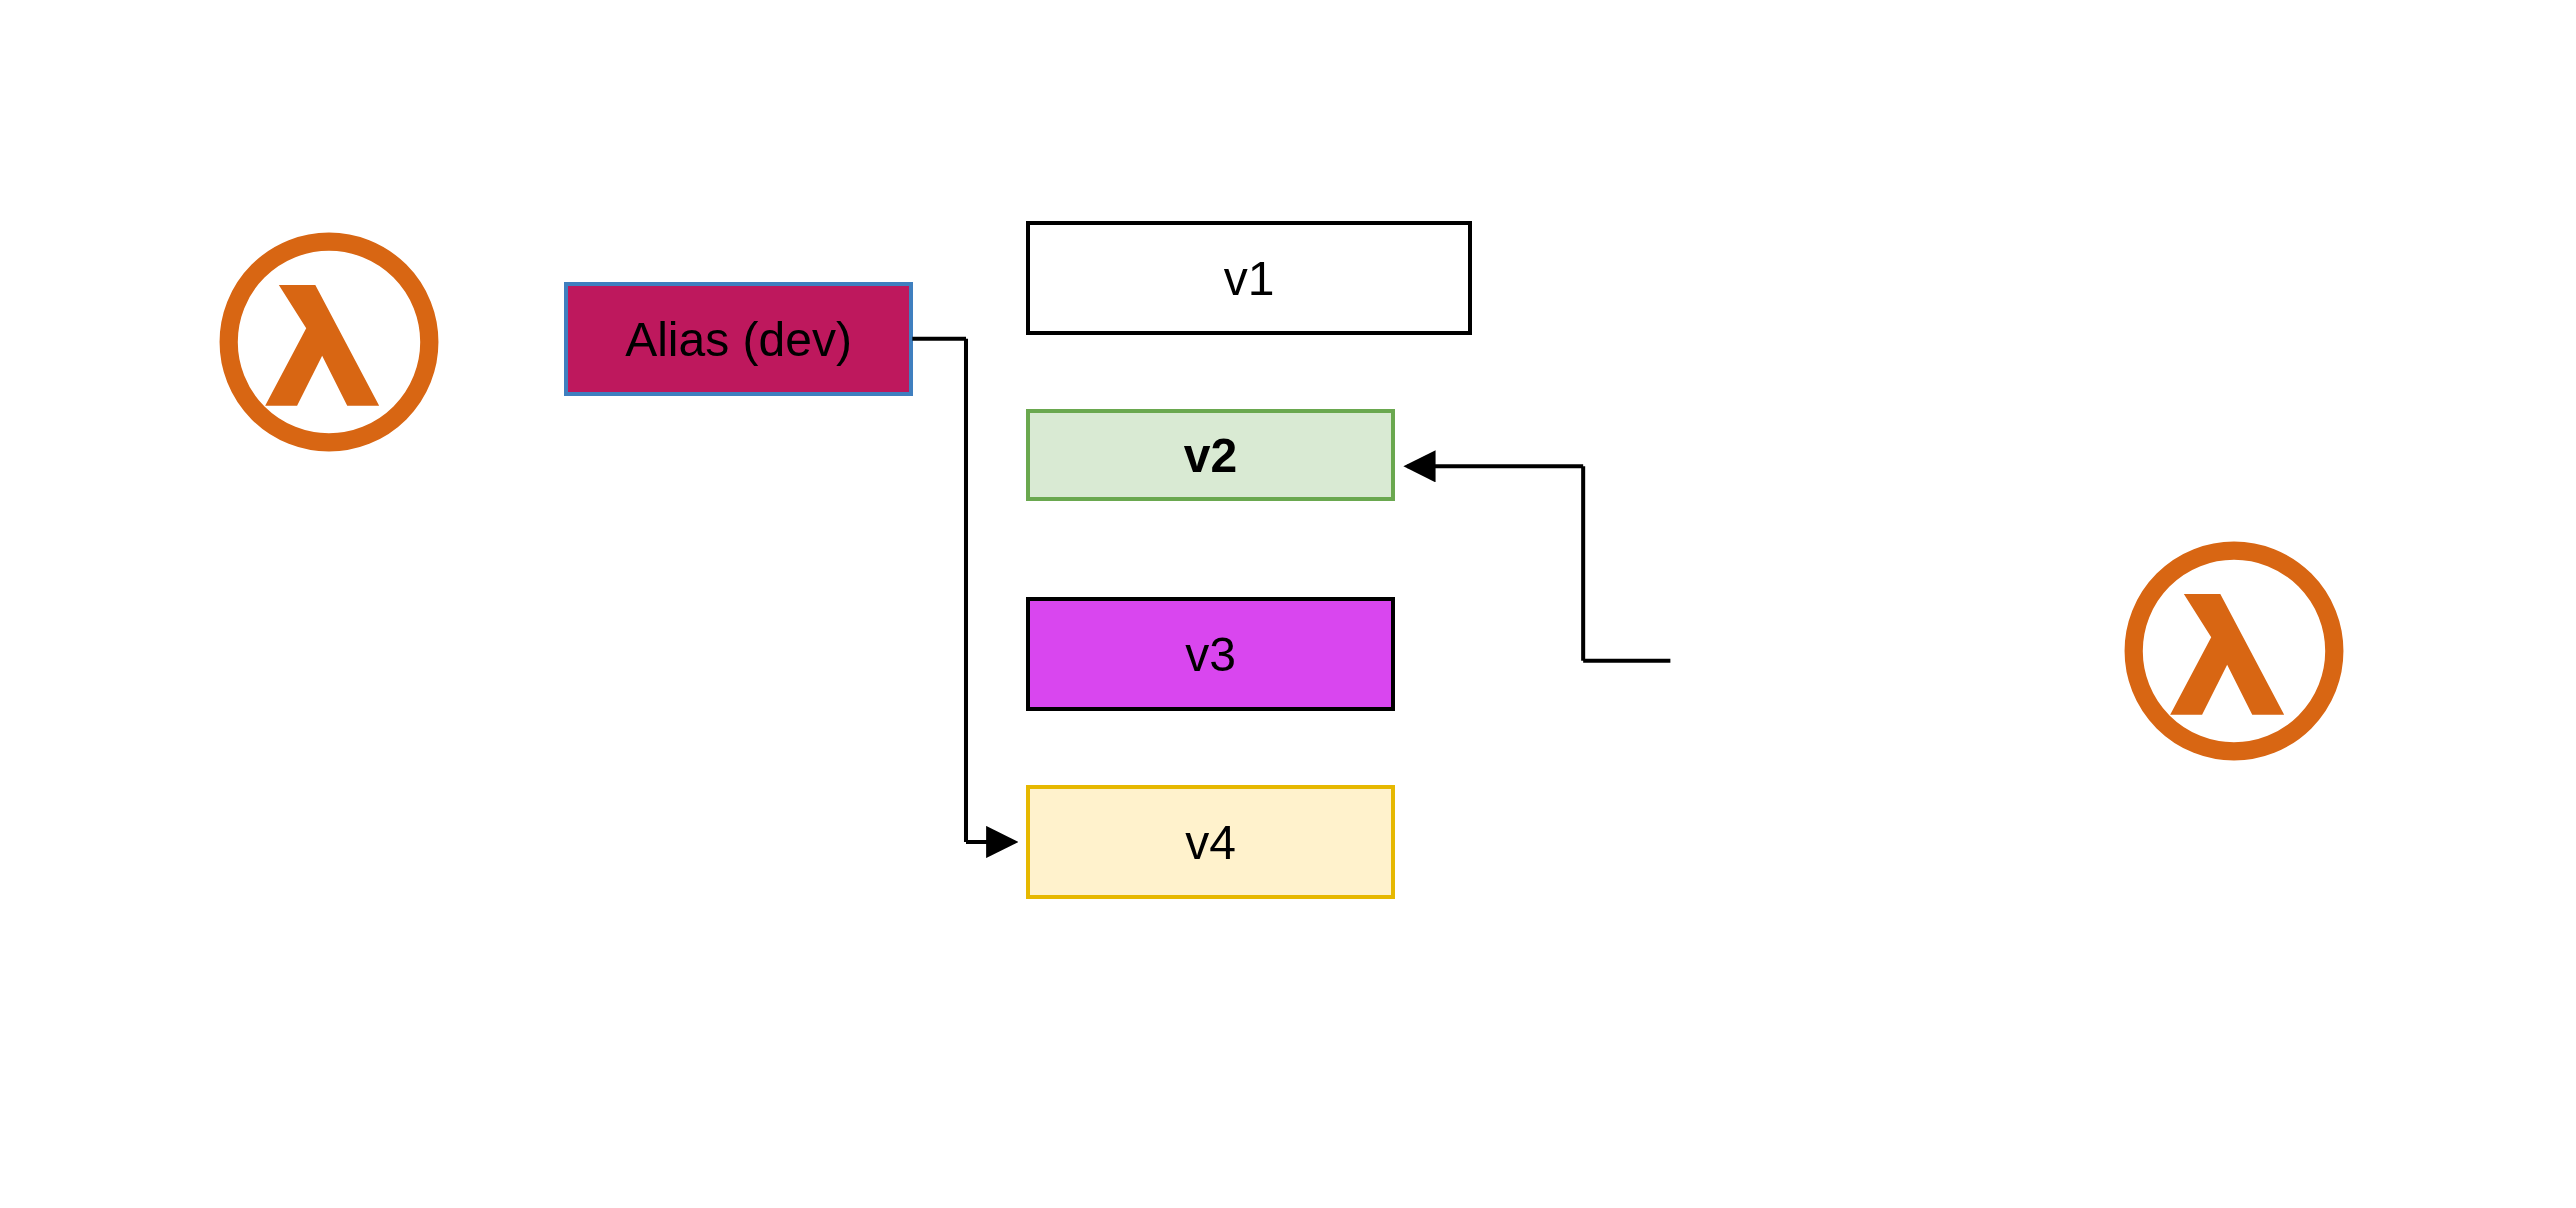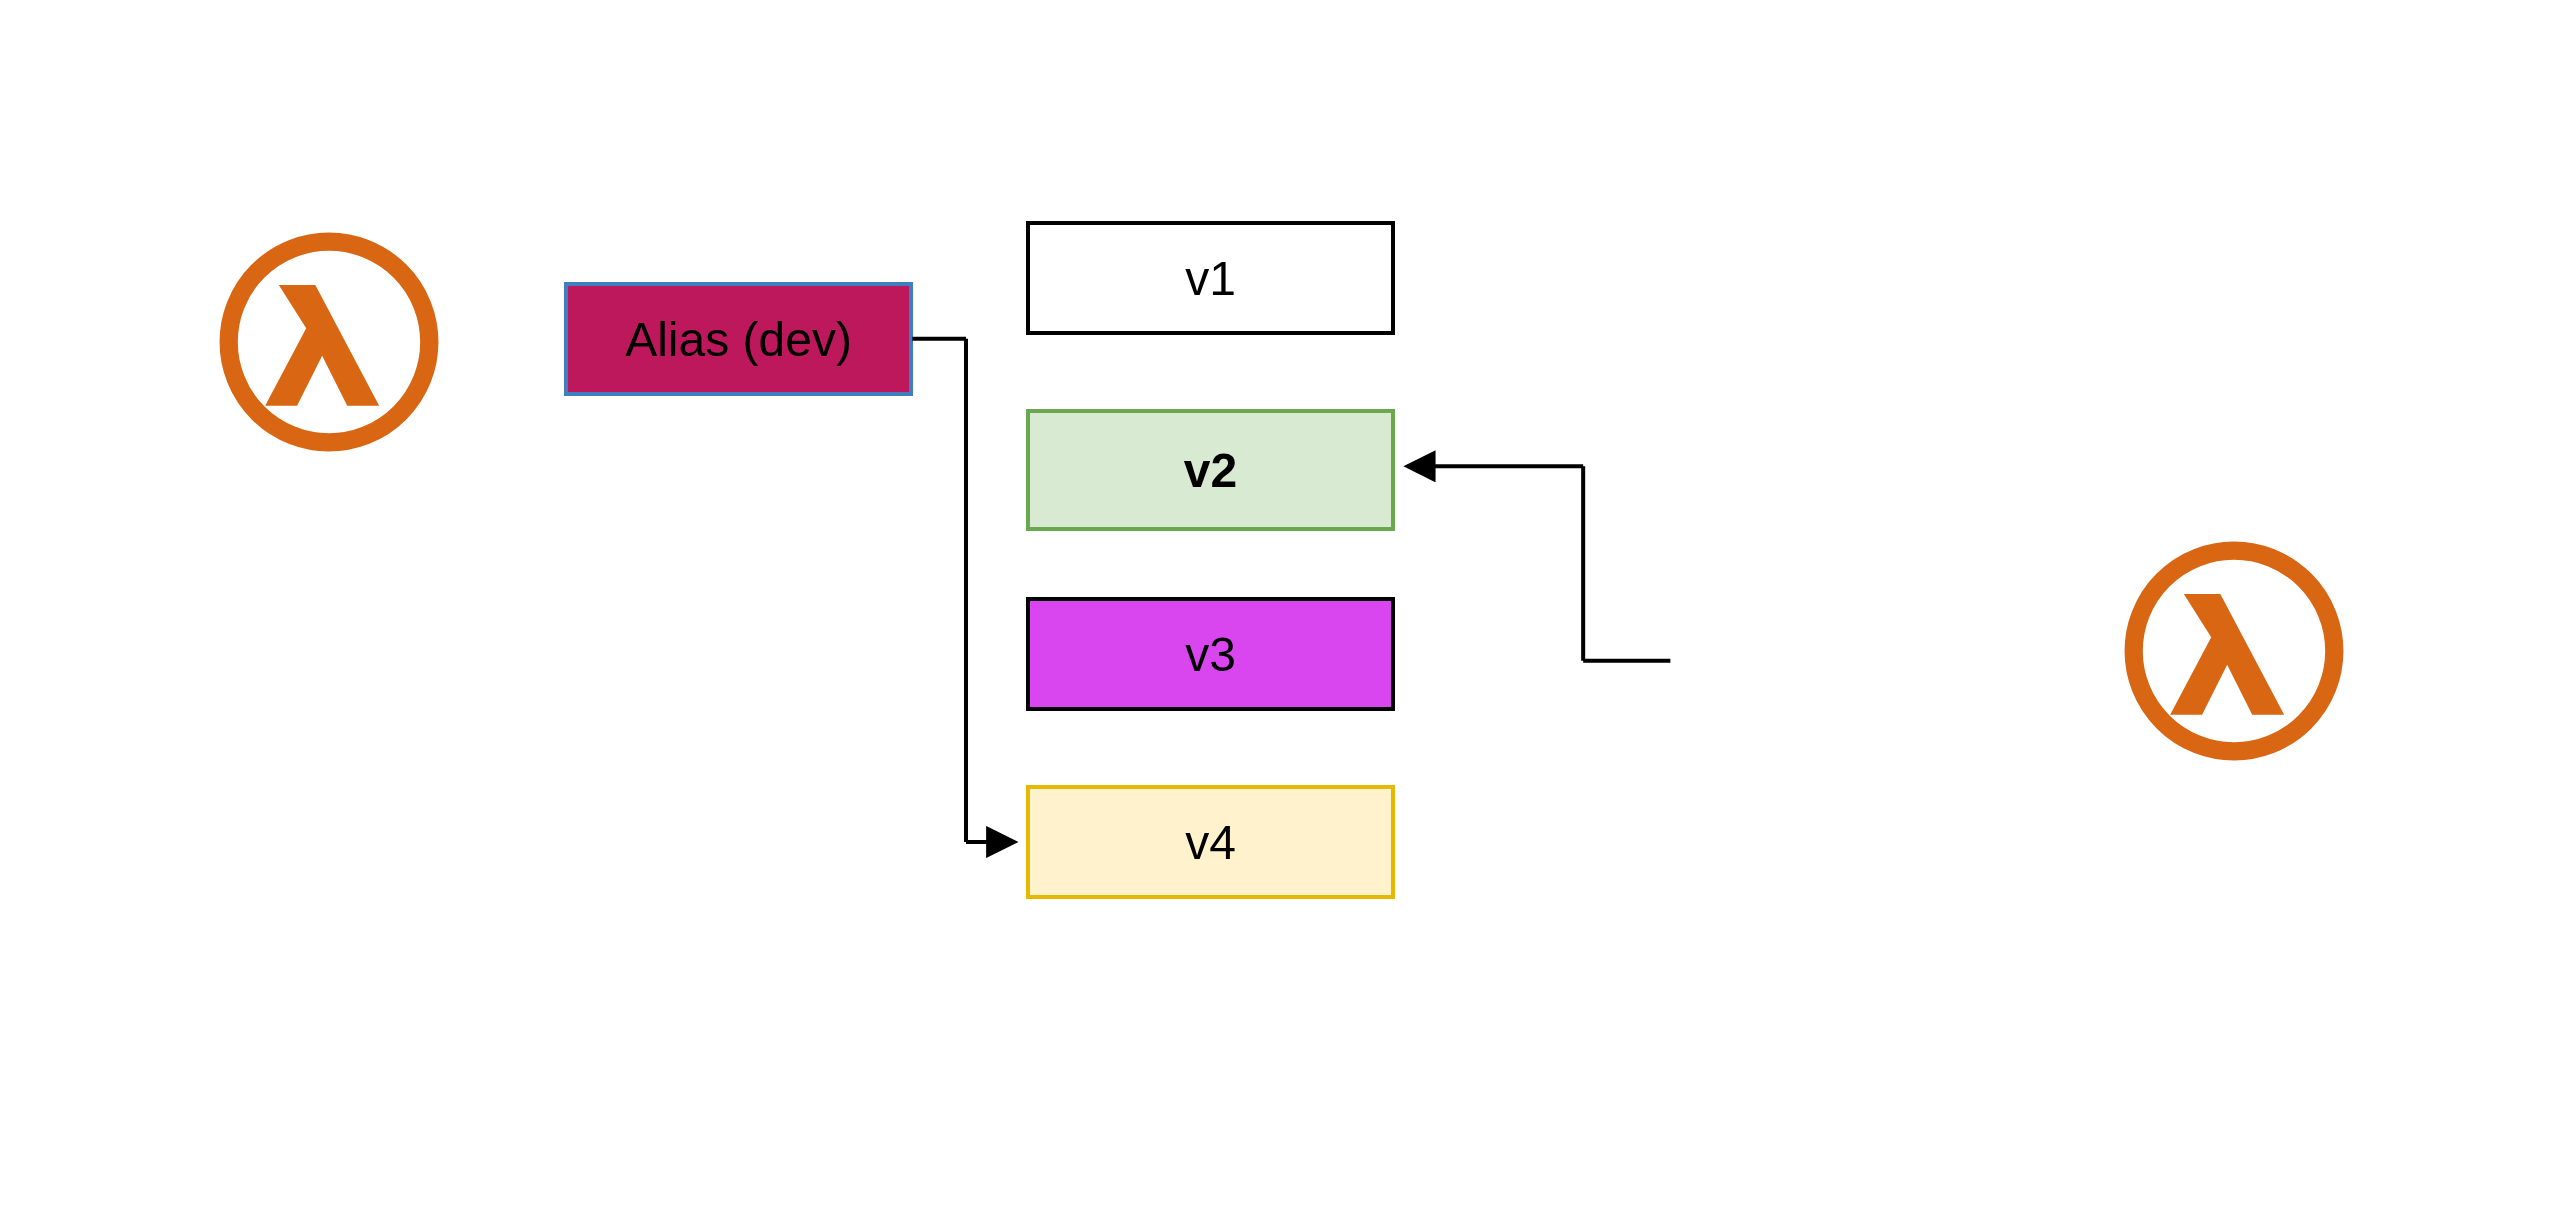--- a/index.html
+++ b/index.html
@@ -60,25 +60,25 @@
     <circle cx="50" cy="50" r="44" fill="none" class="lambda-stroke" stroke-width="8" stroke="#D86613"></circle>
     <path class="lambda-fill" d="M28 25 L44 25 L72 78 L58 78 L47 56 L36 78 L22 78 L40 44 Z" fill="#D86613"></path>
   </svg>
 </div>
 
 <div class="box" id="alias-dev-box" style="left: 564px; top: 282px; width: 349px; height: 114px; background: #be185d; border-color: rgb(63, 127, 191);">
   <span>Alias (dev)</span>
 </div>
 
 
-<div class="box" id="v1-box" style="left: 1026px; top: 221px; width: 369px; height: 114px; background: rgb(255, 255, 255); border-color: rgb(0, 0, 0);">
+<div class="box" id="v1-box" style="left: 1026px; top: 221px; width: 446px; height: 114px; background: rgb(255, 255, 255); border-color: rgb(0, 0, 0);">
   <span>v1</span>
 </div>
 
-<div class="box" id="v2-box" style="left: 1026px; top: 409px; width: 369px; height: 122px; background: rgb(217, 234, 211); border-color: rgb(106, 168, 79);">
+<div class="box" id="v2-box" style="left: 1026px; top: 409px; width: 369px; height: 92px; background: rgb(217, 234, 211); border-color: rgb(106, 168, 79);">
   <span style="font-weight:700;">v2</span>
 </div>
 
 <div class="box" id="v3-box" style="left: 1026px; top: 597px; width: 369px; height: 114px; background: #d946ef; border-color: rgb(0, 0, 0);">
   <span>v3</span>
 </div>
 
 <div class="box" id="v4-box" style="left: 1026px; top: 785px; width: 369px; height: 114px; background: rgb(255, 242, 204); border-color: rgb(230, 184, 0);">
   <span>v4</span>
 </div>

